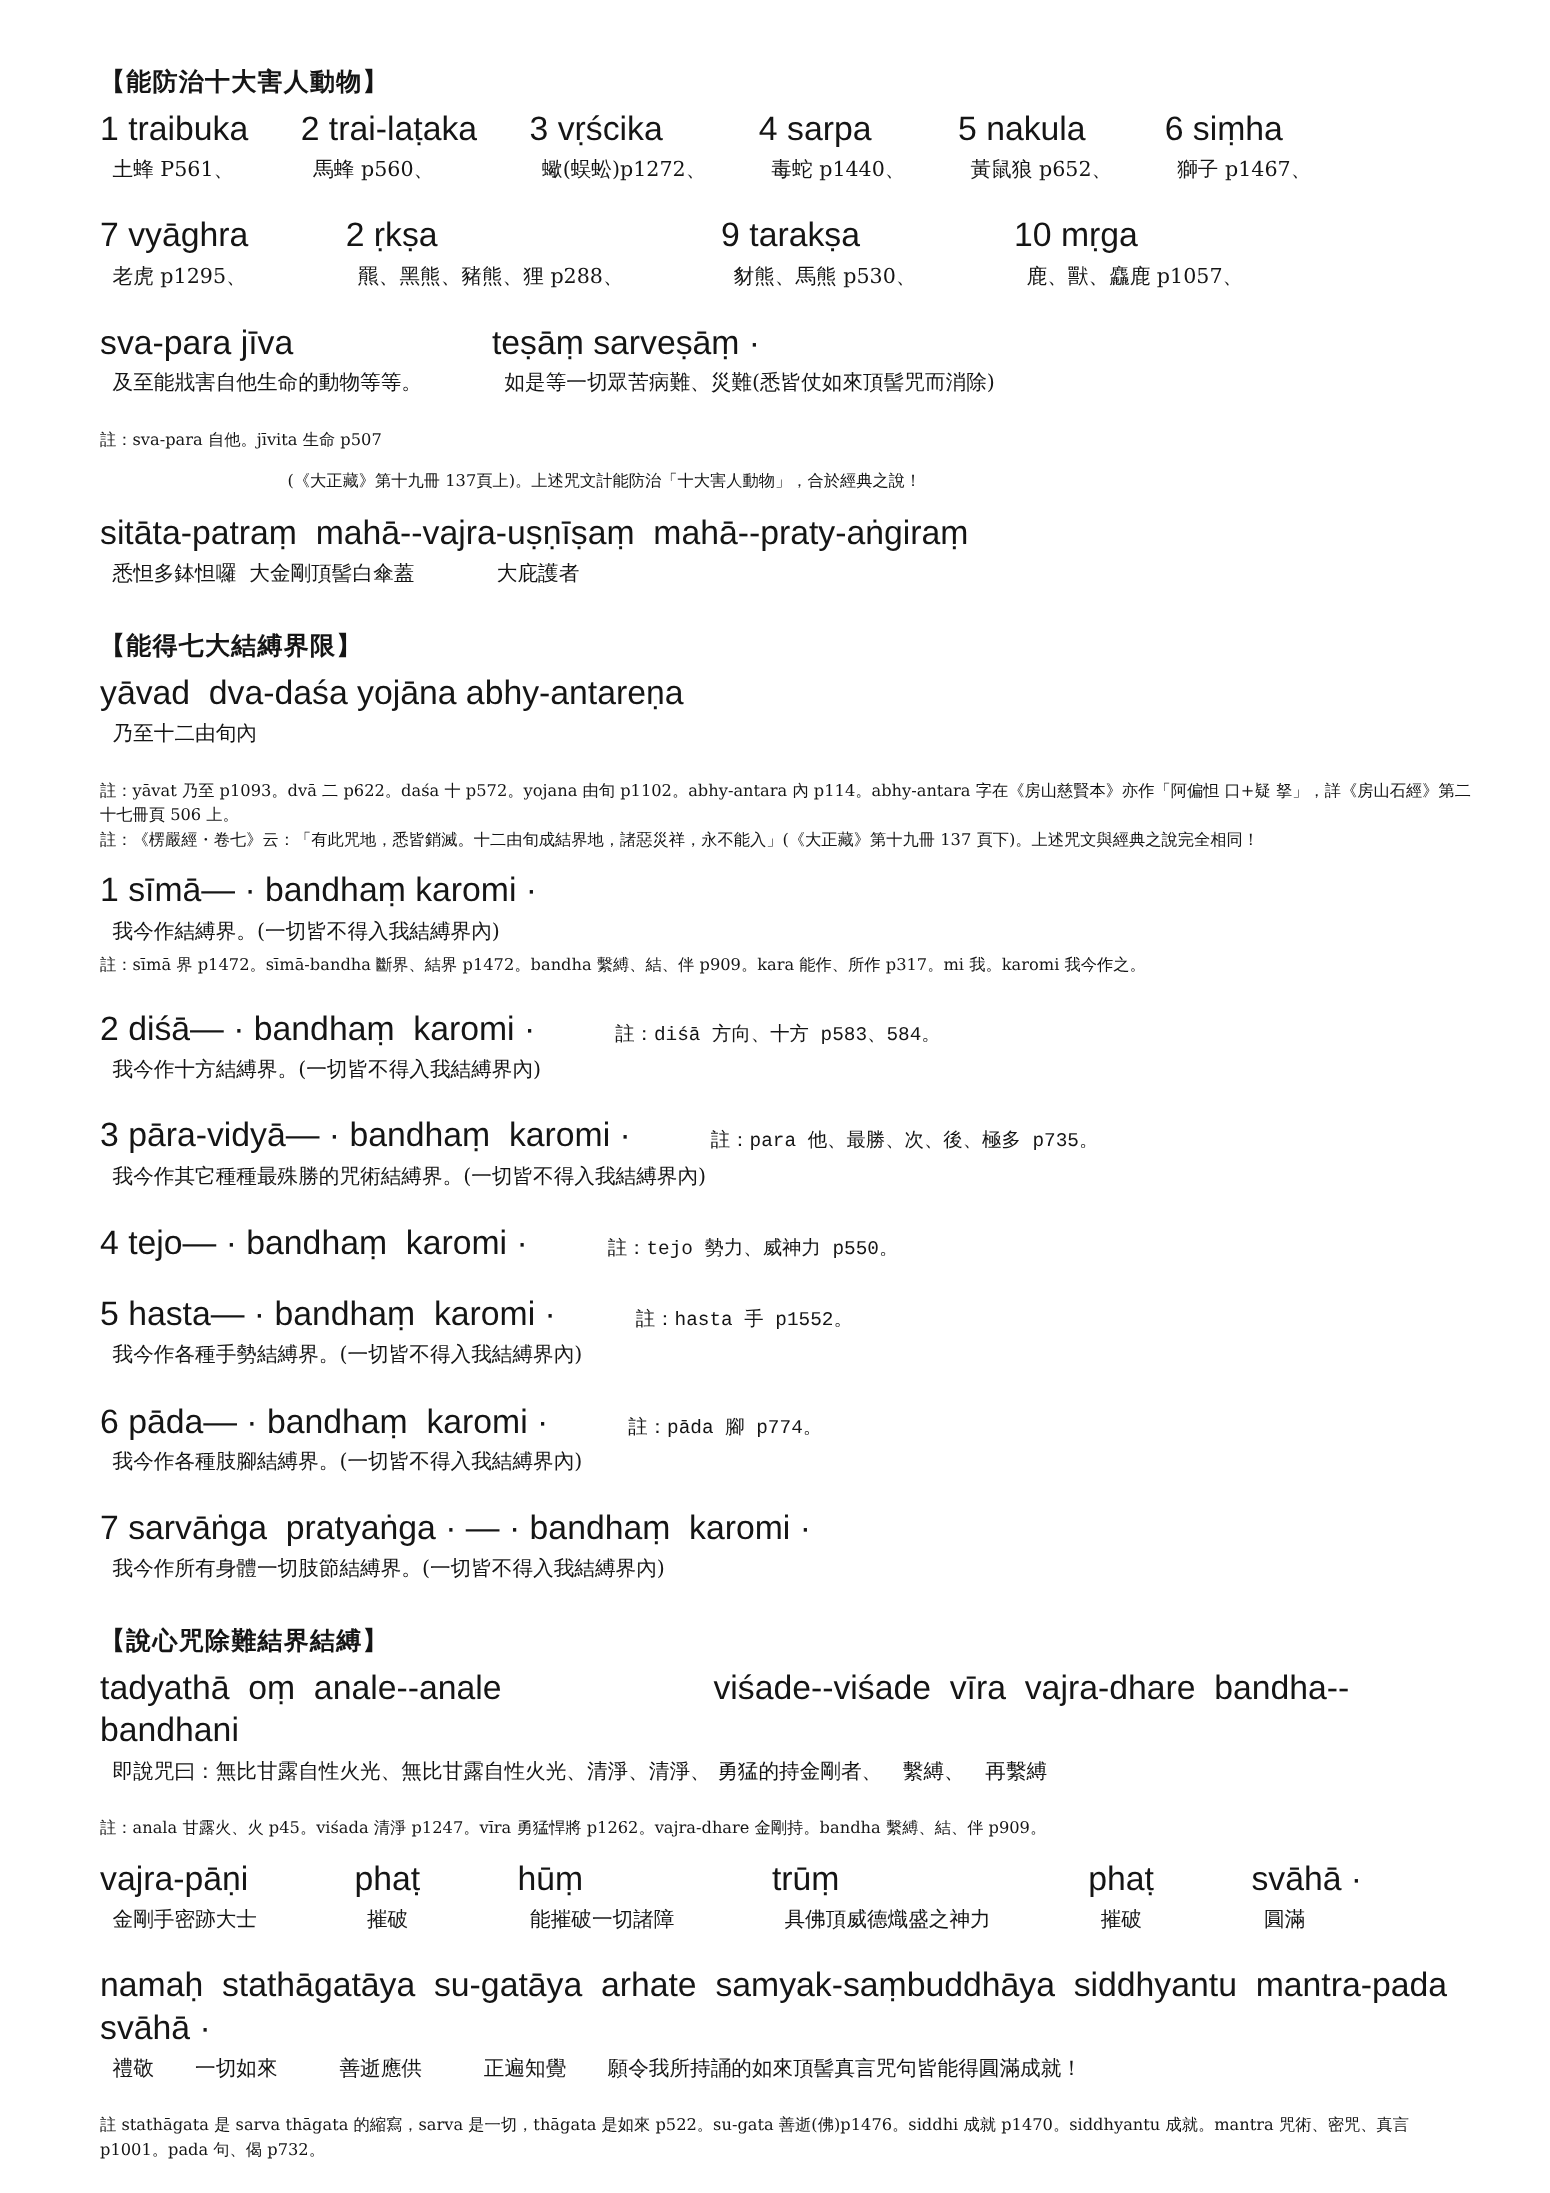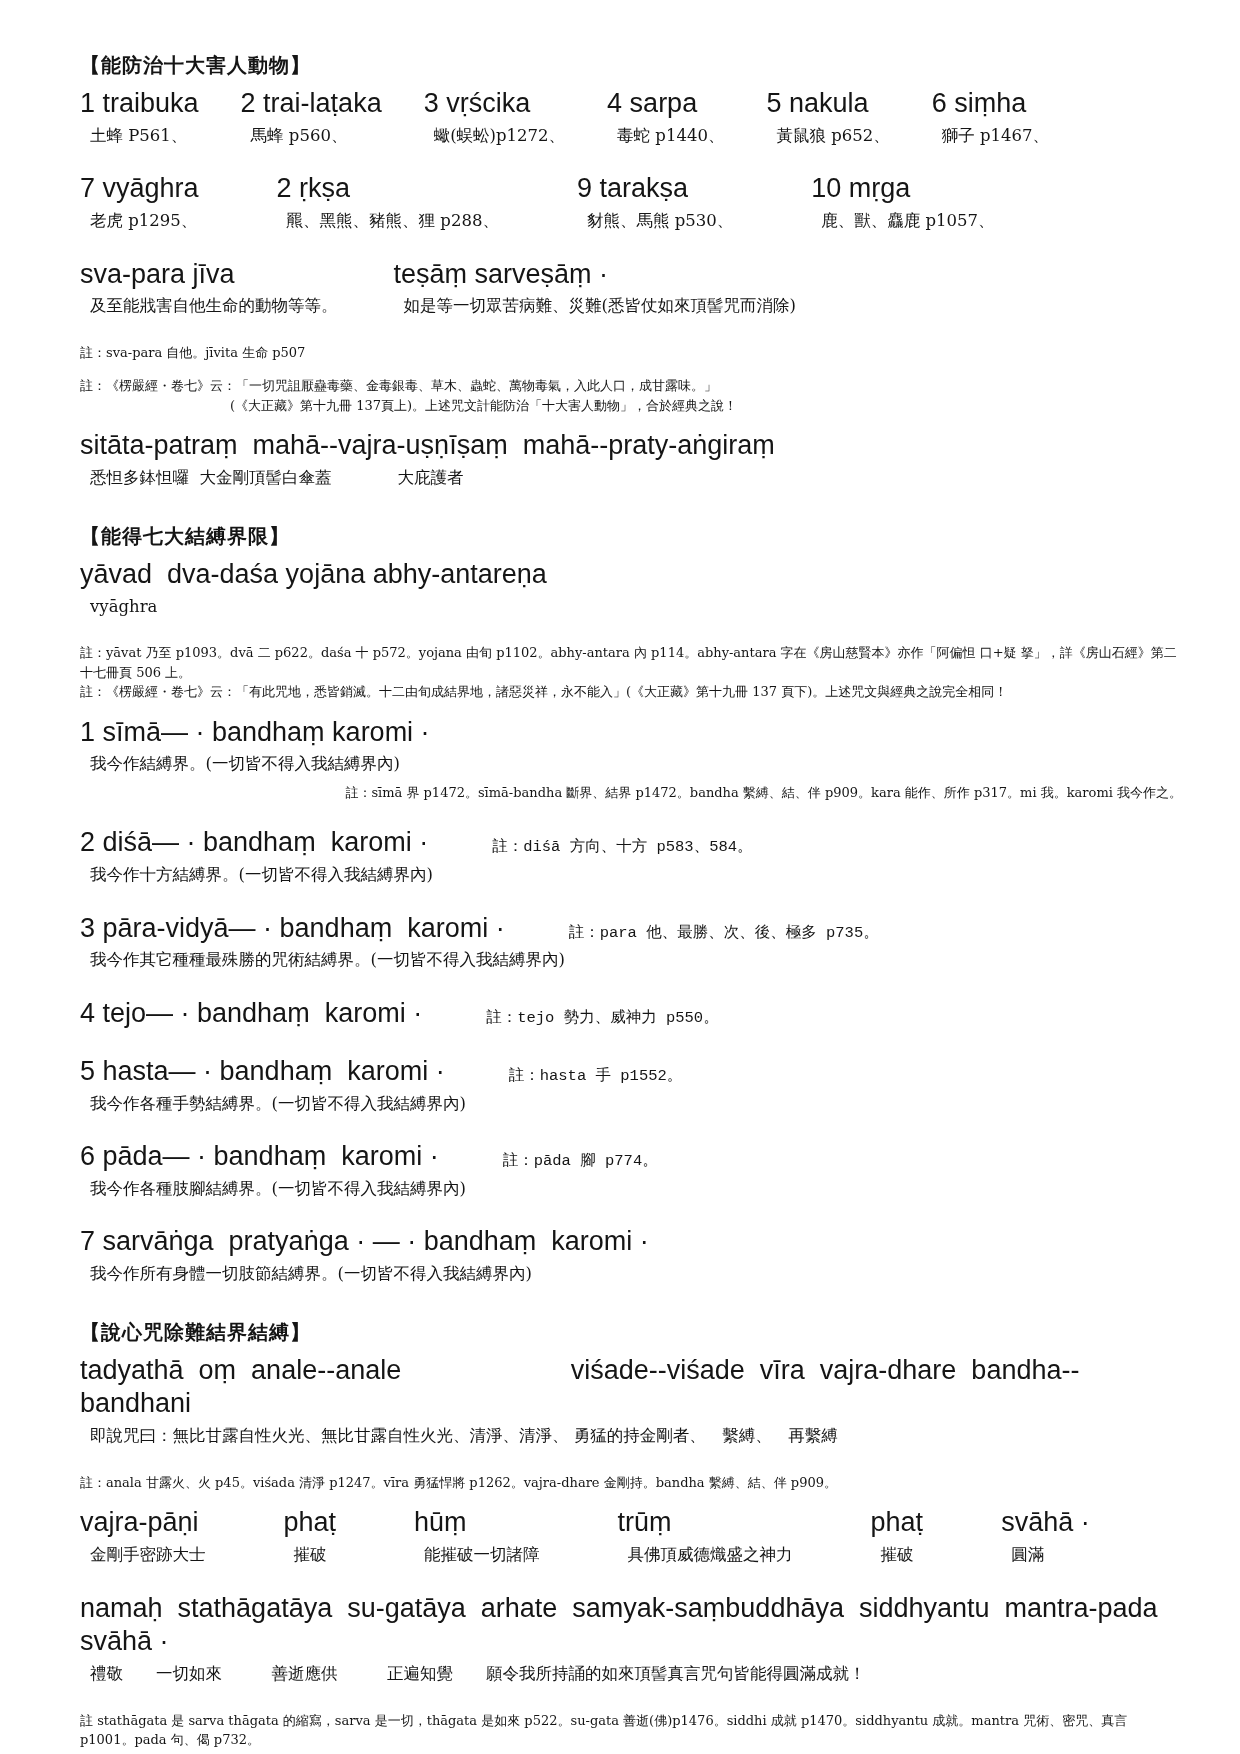--- a/index.html
+++ b/index.html
@@ -15,21 +15,21 @@
   .note-line.indent{padding-left:150px;}
   .b-note{margin-bottom:14px;}
   .row{display:flex;align-items:flex-start;}
   .row .col{margin-right:42px;}
   .row.wide-gap .col{margin-right:78px;}
   .row.pair-gap .col{margin-right:56px;}
   .col .latin{white-space:nowrap;}
   .col .gloss{white-space:nowrap;}
   .item-line{display:flex;align-items:baseline;}
   .item-line .inline-note{font-family:Liberation Mono, monospace;font-size:15.5px;margin-left:64px;white-space:nowrap;}
-  .item-note{margin-top:6px;text-align:right;}
+  .item-note{margin-top:6px;}
 </style>
 </head>
 <body>
 
 <main>
     <div class="block b-heading">
       <div class="heading-text">【能防治十大害人動物】</div>
     </div>
     <div class="block b-columns row">
       <div class="col">
@@ -82,33 +82,32 @@
       </div>
       <div class="col">
         <div class="latin">teṣāṃ  sarveṣāṃ ·</div>
         <div class="gloss">如是等一切眾苦病難、災難(悉皆仗如來頂髻咒而消除)</div>
       </div>
     </div>
     <div class="block b-note">
       <div class="note-line">註：sva-para 自他。jīvita 生命 p507</div>
     </div>
     <div class="block b-note">
-      <div class="note-line">註：《楞嚴經・卷七》云：「一切咒詛厭蠱毒藥、金毒銀毒、草木、蟲蛇、萬物毒氣，入此人口，成甘露味。」</div>
       <div class="note-line indent">(《大正藏》第十九冊 137頁上)。上述咒文計能防治「十大害人動物」，合於經典之說！</div>
     </div>
     <div class="block b-latin-gloss">
       <div class="latin">sitāta-patraṃ  mahā--vajra-uṣṇīṣaṃ  mahā--praty-aṅgiraṃ</div>
       <div class="gloss">悉怛多鉢怛囉  大金剛頂髻白傘蓋　　　　大庇護者</div>
     </div>
     <div class="block b-heading">
       <div class="heading-text">【能得七大結縛界限】</div>
     </div>
     <div class="block b-latin-gloss">
       <div class="latin">yāvad  dva-daśa yojāna abhy-antareṇa</div>
-      <div class="gloss">vyāghra</div>
+      <div class="gloss">乃至十二由旬內</div>
     </div>
     <div class="block b-note">
       <div class="note-line">註：yāvat 乃至 p1093。dvā 二 p622。daśa 十 p572。yojana 由旬 p1102。abhy-antara 內 p114。abhy-antara 字在《房山慈賢本》亦作「阿偏怛 口+疑 拏」，詳《房山石經》第二十七冊頁 506 上。</div>
       <div class="note-line">註：《楞嚴經・卷七》云：「有此咒地，悉皆銷滅。十二由旬成結界地，諸惡災祥，永不能入」(《大正藏》第十九冊 137 頁下)。上述咒文與經典之說完全相同！</div>
     </div>
     <div class="block b-item">
       <div class="item-line">
         <div class="latin">1 sīmā— · bandhaṃ karomi ·</div>
       </div>
       <div class="gloss">我今作結縛界。(一切皆不得入我結縛界內)</div>

